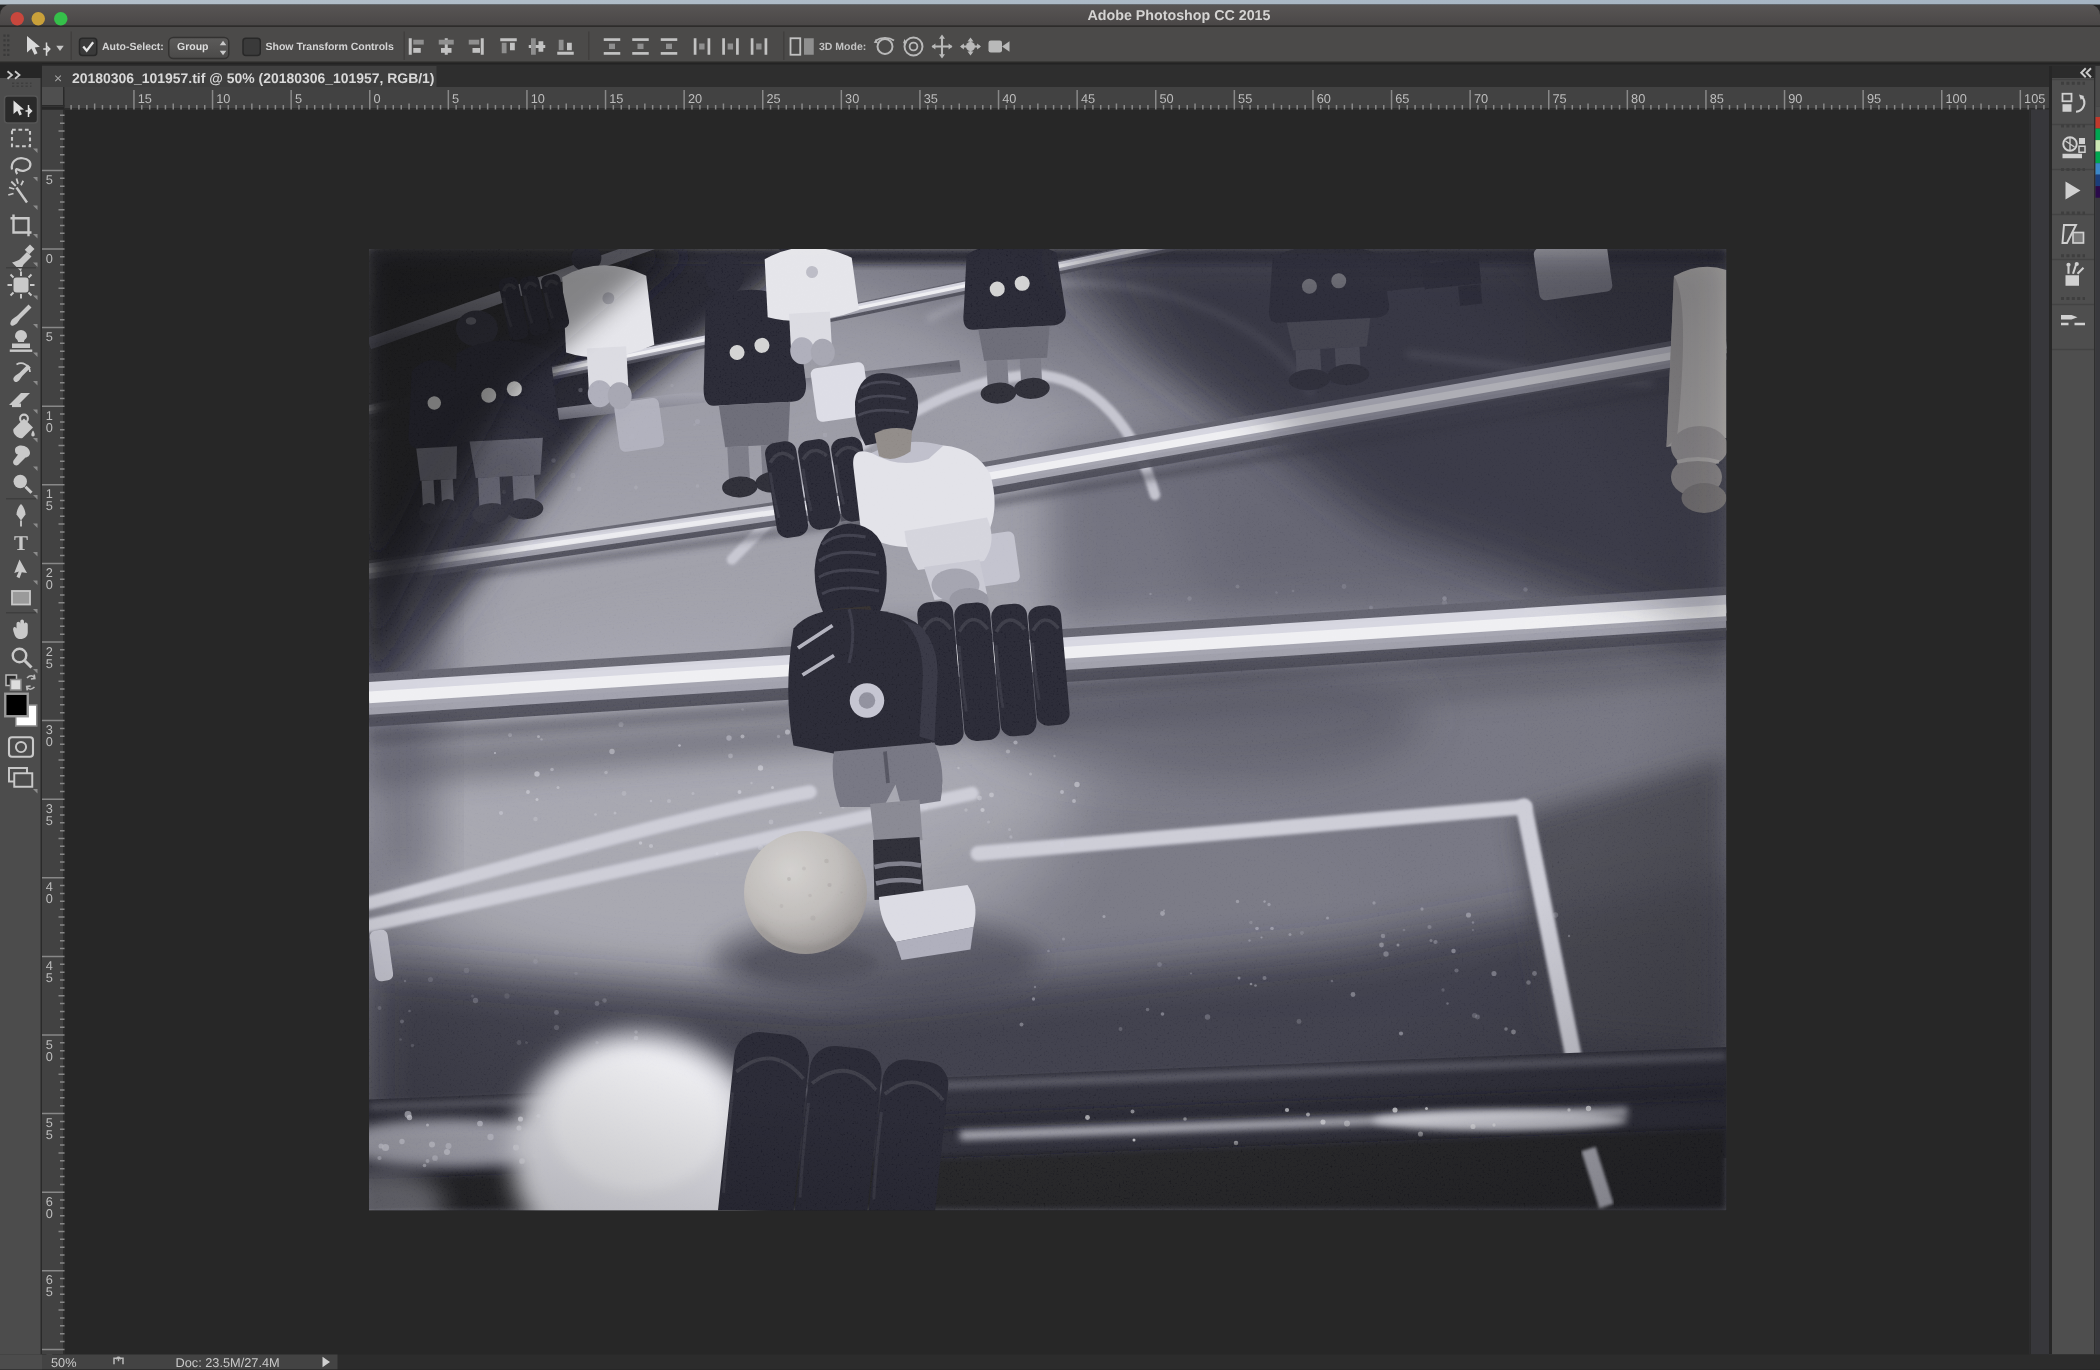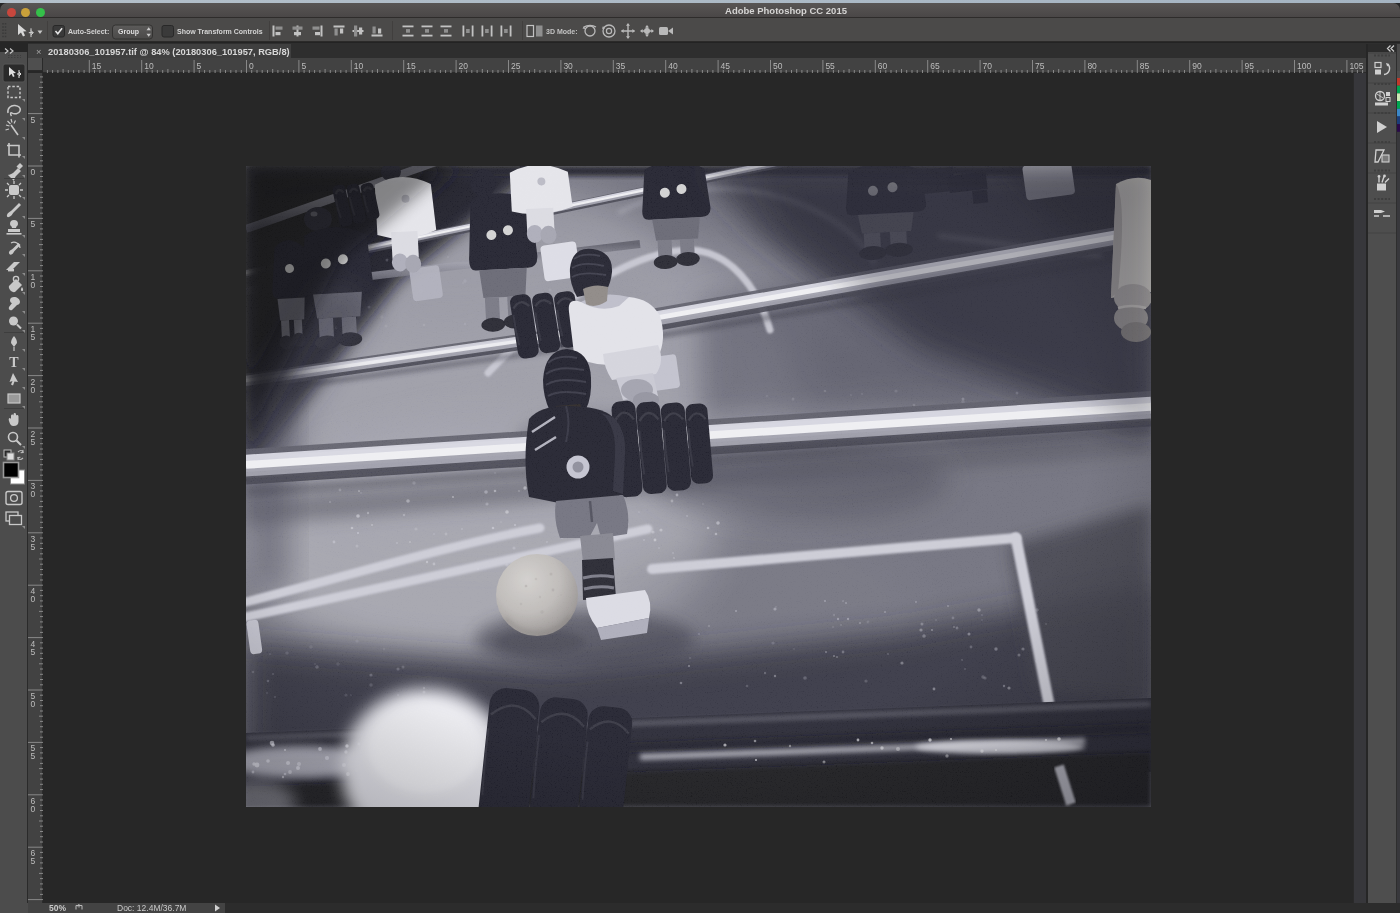--- a/index.html
+++ b/index.html
@@ -101,21 +101,21 @@
 <rect x="659" y="27" width="9" height="8" rx="1.5" fill="#b9b9b9"></rect>
       <path d="M668 31 l5 -3.5 v7 z" fill="#b9b9b9"></path>
 </svg>
 <div class="abs uitext" style="left:68px;top:27.5px">Auto-Select:</div>
 <div class="abs uitext" style="left:118px;top:27.5px;color:#dedede">Group</div>
 <div class="abs uitext" style="left:177px;top:27.5px">Show Transform Controls</div>
 <div class="abs uitext" style="left:546px;top:27.5px;color:#c3c3c3">3D Mode:</div>
 <div class="abs" id="tabbar"></div>
 <div class="abs" id="tab">
       <span class="x">×</span>
-      <span class="t">20180306_101957.tif @ 84% (20180306_101957, RGB/8)</span>
+      <span class="t">20180306_101957.tif @ 50% (20180306_101957, RGB/1)</span>
     </div>
 <div class="abs" style="left:43px;top:73px;width:1310px;height:830px;background:#272727"></div>
 <svg class="abs" style="left:246px;top:166px" width="905" height="641" viewBox="246 166 905 641">
 <defs>
 <linearGradient id="rodB" x1="0" y1="0" x2="0" y2="1">
           <stop offset="0" stop-color="#3a3a44"></stop>
           <stop offset="0.28" stop-color="#e8e8f0"></stop>
           <stop offset="0.45" stop-color="#ffffff"></stop>
           <stop offset="0.62" stop-color="#b5b5c0"></stop>
           <stop offset="0.85" stop-color="#50505a"></stop>
@@ -861,22 +861,22 @@
 <rect x="1377" y="183.5" width="9" height="7" fill="#d0d0d0"></rect>
       <path d="M1379 182.5 v-5 M1382 182.5 l2 -6 M1385 182.5 l4 -4" stroke="#d0d0d0" stroke-width="1.4"></path>
       <circle cx="1379" cy="176.5" r="1.4" fill="#d0d0d0"></circle>
       <circle cx="1384.5" cy="176.0" r="1.4" fill="#d0d0d0"></circle>
 <path d="M1374 210 h7 l4 1.5 -4 1.5 h-7 z" fill="#d0d0d0"></path>
       <path d="M1374 216 h5 M1383 216 h7" stroke="#d0d0d0" stroke-width="1.6"></path>
 </svg>
 <div class="abs" id="statusbar"></div>
 <div class="abs" style="left:28px;top:903px;width:197px;height:10px;background:#434343"></div>
 <div class="abs" style="left:0;top:903px;width:28px;height:10px;background:#4c4c4c"></div>
-<div class="abs uitext" style="left:49px;top:903px;font-weight:bold;font-size:8.5px;color:#c9c9c9">50%</div>
-<div class="abs uitext" style="left:117px;top:903px;font-weight:normal;font-size:8.5px;color:#c9c9c9">Doc: 12.4M/36.7M</div>
+<div class="abs uitext" style="left:34px;top:903px;font-weight:normal;font-size:8.5px;color:#c9c9c9">50%</div>
+<div class="abs uitext" style="left:117px;top:903px;font-weight:normal;font-size:8.5px;color:#c9c9c9">Doc: 23.5M/27.4M</div>
 <svg class="abs" style="left:70px;top:903px" width="160" height="10">
       <path d="M6 6.5 v-4 h6 v4" stroke="#b9b9b9" fill="none"></path>
       <path d="M9 4.5 v-3 m0 0 l-1.6 1.6 m1.6 -1.6 l1.6 1.6" stroke="#b9b9b9" fill="none"></path>
       <path d="M145 1.5 l5 3.5 -5 3.5 z" fill="#d0d0d0"></path>
     </svg>
 <svg class="abs" style="left:0;top:903px" width="1400" height="10">
       <path d="M240 907.5h6 M261 907.5h6 M282 907.5h6 M303 907.5h6 M324 907.5h6 M345 907.5h6 M366 907.5h6 M387 907.5h6 M408 907.5h6 M429 907.5h6 M450 907.5h6 M471 907.5h6 M492 907.5h6 M513 907.5h6 M534 907.5h6 M555 907.5h6 M576 907.5h6 M597 907.5h6 M618 907.5h6 M639 907.5h6 M660 907.5h6 M681 907.5h6 M702 907.5h6 M723 907.5h6 M744 907.5h6 M765 907.5h6 M786 907.5h6 M807 907.5h6 M828 907.5h6 M849 907.5h6 M870 907.5h6 M891 907.5h6 M912 907.5h6 M933 907.5h6 M954 907.5h6 M975 907.5h6 M996 907.5h6 M1017 907.5h6 M1038 907.5h6 M1059 907.5h6 M1080 907.5h6 M1101 907.5h6 M1122 907.5h6 M1143 907.5h6 M1164 907.5h6 M1185 907.5h6 M1206 907.5h6 M1227 907.5h6 M1248 907.5h6 M1269 907.5h6 M1290 907.5h6 M1311 907.5h6 M1332 907.5h6 M1353 907.5h6" stroke="#343434" stroke-width="2"></path>
     </svg>
 </div>
 </body></html>

